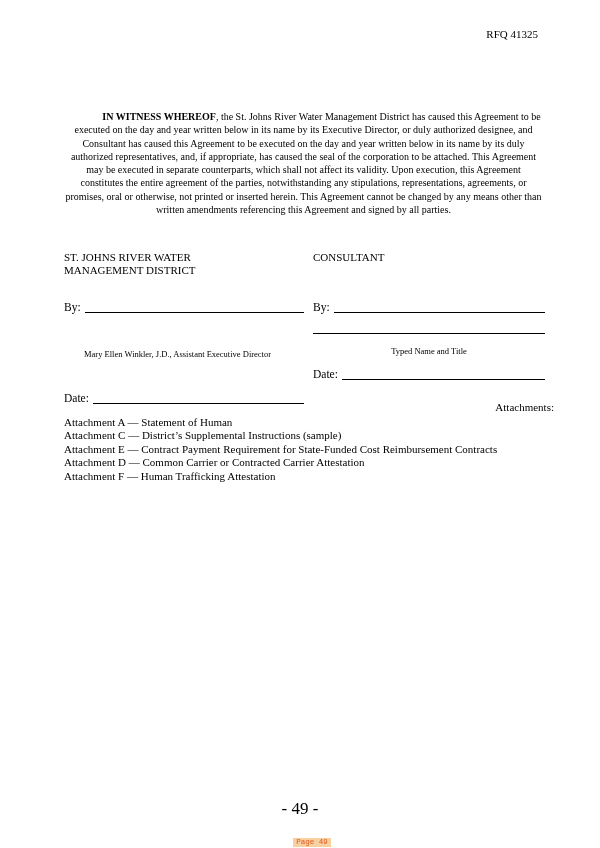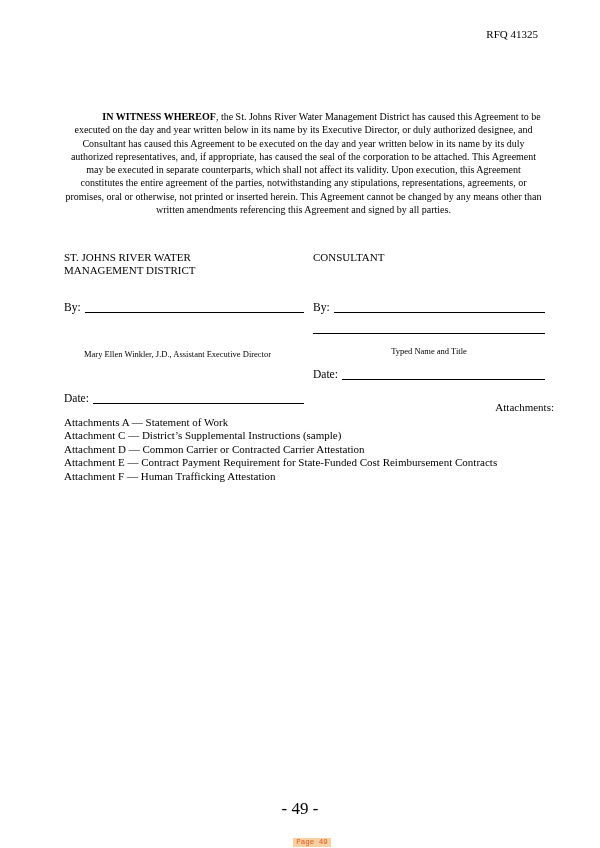--- a/index.html
+++ b/index.html
@@ -149,24 +149,24 @@
           <span class="sig-line"></span>
         </div>
       </div>
 
     </div>
   </div>
 
   <div class="attachments">
     <div class="attachments-heading">Attachments:</div>
     <div>
-        <div class="attachment-item">Attachments A — Statement of Work</div>
+        <div class="attachment-item">Attachment A — Statement of Human</div>
         <div class="attachment-item">Attachment C — District’s Supplemental Instructions (sample)</div>
+        <div class="attachment-item">Attachment E — Contract Payment Requirement for State-Funded Cost Reimbursement Contracts</div>
         <div class="attachment-item">Attachment D — Common Carrier or Contracted Carrier Attestation</div>
-        <div class="attachment-item">Attachment E — Contract Payment Requirement for State-Funded Cost Reimbursement Contracts</div>
         <div class="attachment-item">Attachment F — Human Trafficking Attestation</div>
       </div>
   </div>
 
   <div class="page-number">- 49 -</div>
 
   <div class="stamp">
     <div class="stamp-line"><span style="background: rgb(249, 208, 160); color: rgb(221, 90, 33);">Page 49</span></div>
   </div>
 

